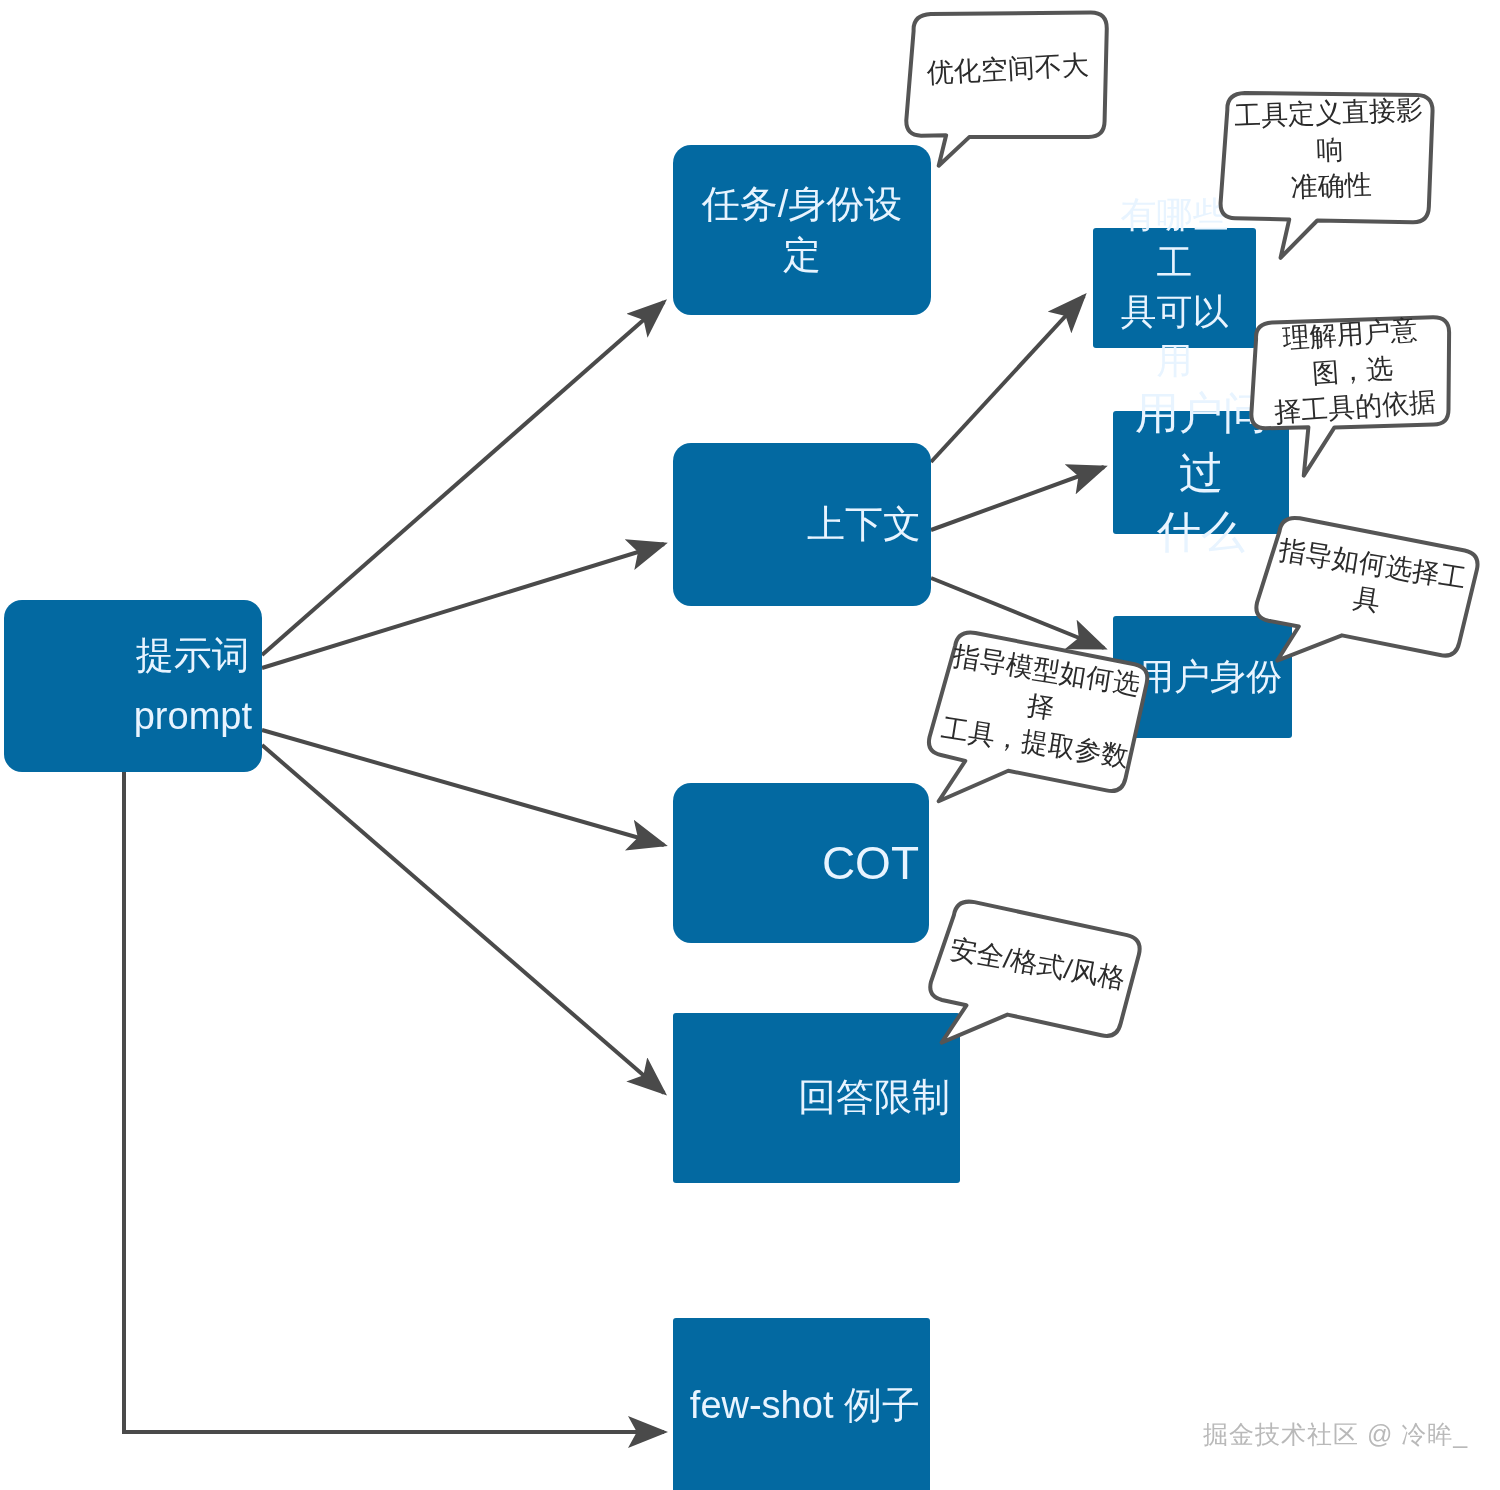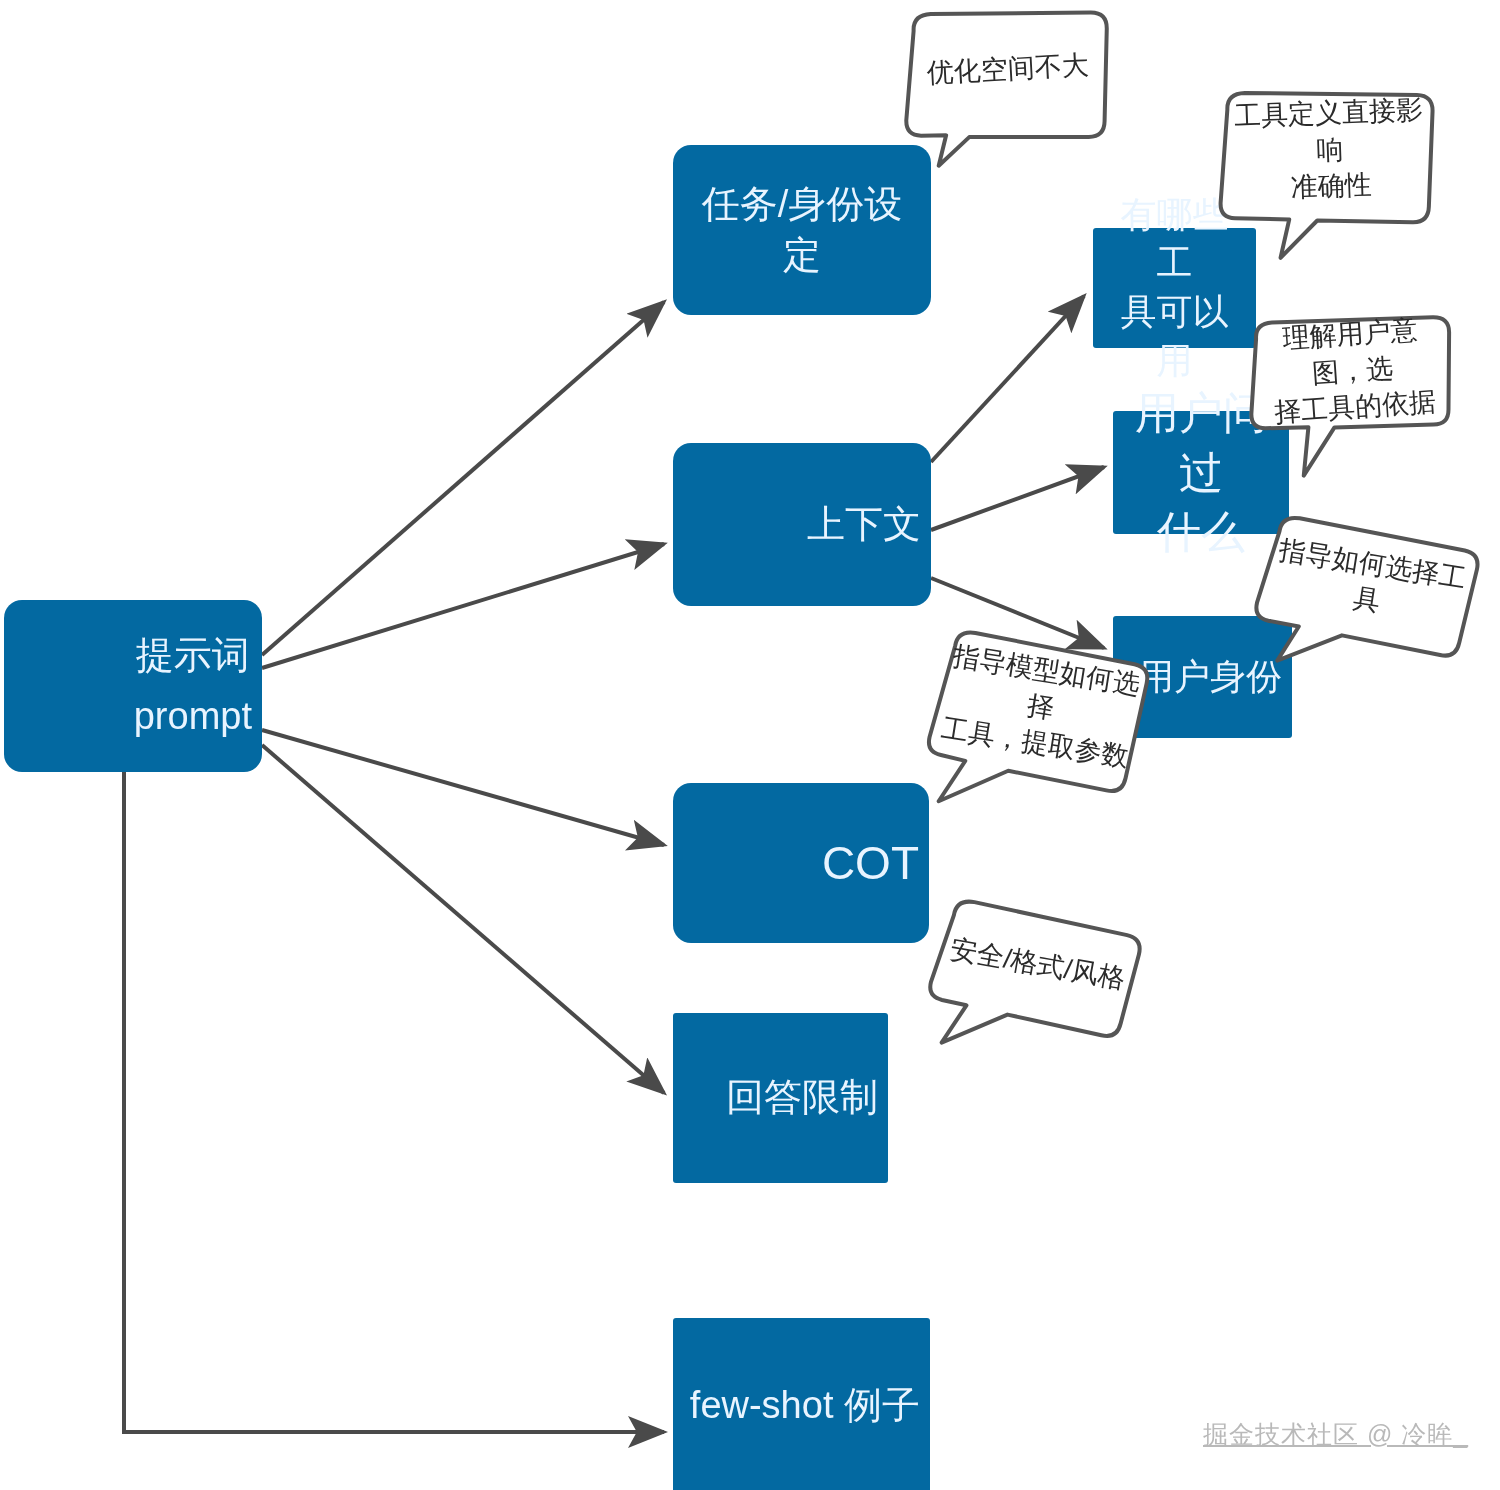--- a/index.html
+++ b/index.html
@@ -29,21 +29,21 @@
   .node.round{border-radius:18px;}
   .node.sharp{border-radius:3px;}
   .node span{display:block;white-space:pre-line;}
 
   .root{left:4px;top:600px;width:258px;height:172px;font-size:38px;}
   .root span{line-height:1.6;}
 
   .n-task{left:673px;top:145px;width:258px;height:170px;font-size:38px;}
   .n-ctx{left:673px;top:443px;width:258px;height:163px;font-size:38px;}
   .n-cot{left:673px;top:783px;width:256px;height:160px;font-size:46px;}
-  .n-limit{left:673px;top:1013px;width:215px;height:170px;font-size:38px;font-family:Liberation Serif, serif;}
+  .n-limit{left:673px;top:1013px;width:287px;height:170px;font-size:38px;font-family:Liberation Serif, serif;}
   .n-few{left:673px;top:1318px;width:257px;height:176px;font-size:38px;}
 
   .n-tools{left:1093px;top:228px;width:163px;height:120px;font-size:36px;}
   .n-hist{left:1113px;top:411px;width:176px;height:123px;font-size:44px;}
   .n-ident{left:1113px;top:616px;width:179px;height:122px;font-size:36px;}
 
   
   .callout{
     position:absolute;
     z-index:4;
@@ -66,21 +66,20 @@
   .ctext span{white-space:pre-line;display:block;}
 
   .watermark{
     position:absolute;
     left:1203px;top:1418px;
     font-size:25px;
     color:#b9b9b9;
     letter-spacing:1px;
     white-space:nowrap;
     z-index:5;
-    text-decoration:underline;
   }
 </style>
 </head>
 <body>
 
 <div id="stage">
 
   <svg class="edges" viewBox="0 0 1500 1490">
     <defs>
       <marker id="ah" markerWidth="10" markerHeight="8" refX="9" refY="4" orient="auto" markerUnits="strokeWidth">

